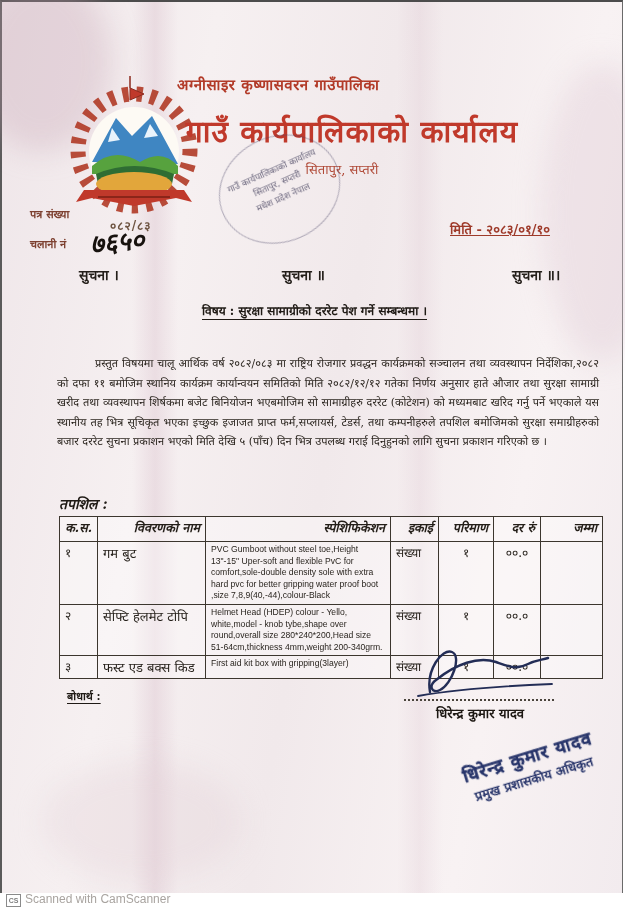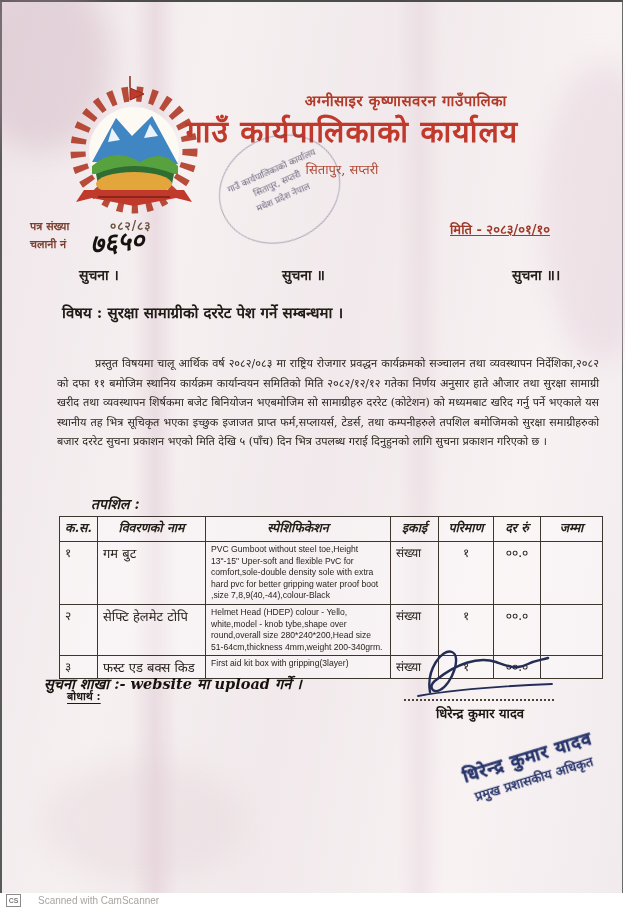--- a/index.html
+++ b/index.html
@@ -10,51 +10,51 @@
          background:linear-gradient(100deg,#efe6e9 0%,#f6f0f1 28%,#f1e9eb 52%,#f8f2f3 78%,#f2ebee 100%);
          border-top:2px solid #4c4c4c;border-left:2px solid #5a5a5a;border-right:1px solid #6a6a6a;
          box-sizing:border-box;}
   .crease{position:absolute;top:0;height:100%;width:46px;pointer-events:none;
           background:linear-gradient(90deg,rgba(214,186,199,0) 0%,rgba(214,186,199,.35) 50%,rgba(214,186,199,0) 100%);}
   .blot{position:absolute;border-radius:50%;filter:blur(14px);pointer-events:none;}
   .dev{font-family:"DejaVu Serif","DejaVu Sans",serif;}
   
   #emblem{position:absolute;left:52px;top:68px;width:160px;height:152px;}
   
-  .hdr-muni{position:absolute;left:175px;top:88px;width:330px;text-align:right;
+  .hdr-muni{position:absolute;left:175px;top:72px;width:330px;text-align:left;
             color:#b23a28;font-weight:bold;font-size:15px;letter-spacing:.5px;}
   .hdr-office{position:absolute;left:140px;top:108px;width:420px;text-align:center;
               color:#c0392b;font-weight:bold;font-size:30px;letter-spacing:1px;}
   .hdr-addr{position:absolute;left:250px;top:158px;width:180px;text-align:center;
             color:#b04a38;font-size:13px;}
   #hdr-stamp{position:absolute;left:198px;top:138px;width:160px;height:100px;
              transform:rotate(-24deg);color:rgba(58,54,84,.78);text-align:center;
              font-size:9px;line-height:1.6;filter:blur(.3px);}
   #hdr-stamp .ring{position:absolute;left:18px;top:-4px;width:122px;height:104px;
                    border:1.5px solid rgba(70,64,100,.4);border-radius:50%;}
   
   .meta-label{position:absolute;color:#7d4030;font-size:11px;font-weight:bold;}
   .meta-val{position:absolute;color:#6d5340;font-size:12px;font-weight:bold;letter-spacing:1px;text-align:center;}
   #dispatch-no{position:absolute;left:88px;top:221px;color:#17120e;font-size:26px;font-weight:bold;
                font-style:italic;transform:rotate(-5deg);font-family:"DejaVu Serif",serif;}
   #date-line{position:absolute;left:448px;top:218px;color:#9e3a2a;font-size:13px;font-weight:bold;text-decoration:underline;}
   
   .notice{position:absolute;top:263px;color:#241f1a;font-weight:bold;font-size:14px;margin-left:22px;}
-  #subject{position:absolute;left:60px;top:300px;width:505px;text-align:left;color:#1f1a15;
-           font-weight:bold;font-size:15px;text-underline-offset:4px;}
+  #subject{position:absolute;left:60px;top:300px;width:505px;text-align:center;color:#1f1a15;
+           font-weight:bold;font-size:12px;text-decoration:underline;text-underline-offset:4px;}
   
   #body-par{position:absolute;left:55px;top:352px;width:542px;color:#2a241e;font-size:11px;
             line-height:1.78;text-align:justify;text-indent:38px;}
-  #tapasil{position:absolute;left:57px;top:492px;color:#1f1a15;font-weight:bold;font-style:italic;font-size:14px;margin-left:32px;}
+  #tapasil{position:absolute;left:57px;top:492px;color:#1f1a15;font-weight:bold;font-style:italic;font-size:14px;}
   
   #spec-table{position:absolute;left:57px;top:514px;border-collapse:collapse;table-layout:fixed;
               width:543px;background:rgba(255,255,255,.35);}
   #spec-table th,#spec-table td{border:1.4px solid #3c362e;padding:2px 5px;vertical-align:top;
               color:#241f19;overflow:hidden;}
-  #spec-table th{font-size:12.5px;font-weight:bold;text-align:center;font-style:italic;padding-bottom:5px;}
+  #spec-table th{font-size:12.5px;font-weight:bold;text-align:right;font-style:italic;padding-bottom:5px;}
   td.sn,td.unit,td.qty,td.rate{font-size:12px;text-align:left;}
   td.qty,td.rate{text-align:center;}
   td.name{font-size:13px;}
   td.spec{font-size:8.6px;line-height:1.35;font-family:Liberation Sans, sans-serif;color:#1e2a44;}
   
   #bodartha{position:absolute;left:65px;top:686px;color:#1f1a15;font-weight:bold;font-size:11px;
             text-decoration:underline;text-underline-offset:3px;}
   #shakha{position:absolute;left:42px;top:671px;color:#17120e;font-size:14.5px;font-style:italic;font-weight:bold;}
   #sig-svg{position:absolute;left:410px;top:638px;}
   #sig-dots{position:absolute;left:402px;top:697px;width:150px;border-bottom:2px dotted #4a443c;}
@@ -63,22 +63,22 @@
   #sig-title{position:absolute;left:388px;top:720px;width:180px;text-align:center;color:#1c1712;font-size:12.5px;}
   #foot-stamp{position:absolute;left:418px;top:742px;width:220px;transform:rotate(-17deg);
               color:#27346a;text-align:center;filter:blur(.2px);}
   #foot-stamp .l1{font-size:18px;font-weight:bold;letter-spacing:1px;text-shadow:0 0 1px #27346a;}
   #foot-stamp .l2{font-size:13px;font-weight:bold;margin-top:2px;}
   
   #scan-strip{position:absolute;left:0;bottom:0;width:625px;height:17px;background:#ffffff;}
   #cs-badge{position:absolute;left:6px;bottom:3px;width:13px;height:11px;border:1px solid #8a8a8a;
             color:#7d7d7d;font-size:7px;font-weight:bold;text-align:center;line-height:11px;
             font-family:"Liberation Sans",sans-serif;}
-  #cs-text{position:absolute;left:25px;bottom:4px;color:#a9a4a0;font-size:10px;
-           font-family:"Liberation Sans",sans-serif;margin-left:13px;}
+  #cs-text{position:absolute;left:25px;bottom:4px;color:#a9a4a0;font-size:12px;
+           font-family:"Liberation Sans",sans-serif;}
 </style>
 </head>
 <body>
 
 <div id="canvas">
   <div id="paper">
     <div class="crease" style="left:130px"></div>
     <div class="crease" style="left:395px;opacity:.6"></div>
     <div class="blot" style="left:-30px;top:-30px;width:140px;height:180px;background:rgba(196,160,176,.30)"></div>
     <div class="blot" style="left:540px;top:60px;width:120px;height:300px;background:rgba(222,198,208,.35)"></div>
@@ -101,21 +101,21 @@
     <div class="hdr-muni dev">अग्नीसाइर कृष्णासवरन गाउँपालिका</div>
     <div class="hdr-office dev">गाउँ कार्यपालिकाको कार्यालय</div>
     <div class="hdr-addr dev">सितापुर, सप्तरी</div>
     <div id="hdr-stamp">
       <div class="ring"></div>
       <div style="padding-top:22px" class="dev">गाउँ कार्यपालिकाको कार्यालय</div>
       <div class="dev">सितापुर, सप्तरी</div>
       <div class="dev">मधेश प्रदेश नेपाल</div>
     </div>
 
-    <div class="meta-label dev" style="left:28px;top:216px">पत्र संख्या</div>
+    <div class="meta-label dev" style="left:28px;top:204px">पत्र संख्या</div>
     <div class="meta-val dev" style="left:108px;top:215px">०८२/८३</div>
     <div class="meta-label dev" style="left:28px;top:234px">चलानी नं</div>
     <div id="dispatch-no">७६५०</div>
     <div id="date-line" class="dev">मिति - २०८३/०१/१०</div>
 
     <div class="notice dev" style="left:55px">सुचना ।</div>
     <div class="notice dev" style="left:258px">सुचना ॥</div>
     <div class="notice dev" style="left:488px">सुचना ॥।</div>
 
     <div id="subject" class="dev">विषय : सुरक्षा सामाग्रीको दररेट पेश गर्ने सम्बन्धमा ।</div>
@@ -169,21 +169,20 @@
           <td class="spec">First aid kit box with gripping(3layer)</td>
           <td class="unit dev">संख्या</td>
           <td class="qty dev">१</td>
           <td class="rate dev">००.०</td>
           <td class="total"></td>
         </tr>
       </tbody>
     </table>
 
     <div id="bodartha" class="dev">बोधार्थ :</div>
-    <div id="shakha" class="dev">सुचना शाखा :- website मा upload गर्ने ।</div>
 
     <svg id="sig-svg" width="150" height="62" viewBox="0 0 150 62">
       <path d="M18,52 C14,30 30,8 40,12 C50,16 40,44 28,50 C20,54 16,46 24,40 C44,24 66,16 84,22 C98,27 104,30 116,24 C124,20 130,20 136,18" fill="none" stroke="#232d56" stroke-width="2.4" stroke-linecap="round"></path>
       <path d="M6,56 C40,50 90,46 140,44" fill="none" stroke="#232d56" stroke-width="1.8" stroke-linecap="round"></path>
     </svg>
     <div id="sig-dots"></div>
     <div id="sig-name" class="dev">धिरेन्द्र कुमार यादव</div>
     <div id="foot-stamp">
       <div class="l1 dev">धिरेन्द्र कुमार यादव</div>
       <div class="l2 dev">प्रमुख प्रशासकीय अधिकृत</div>

